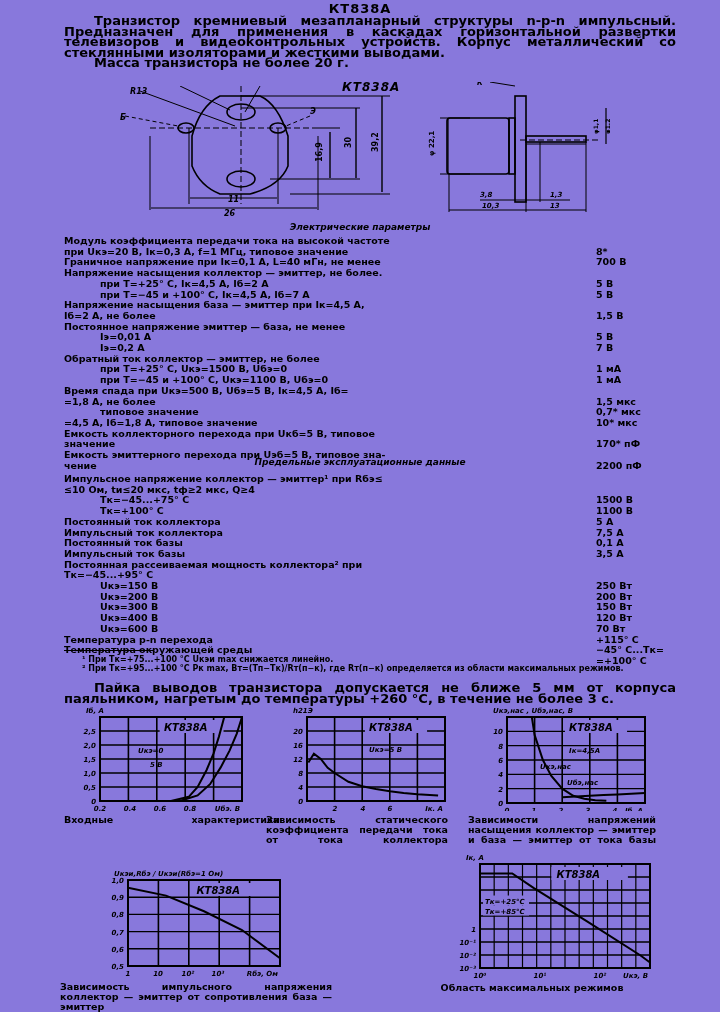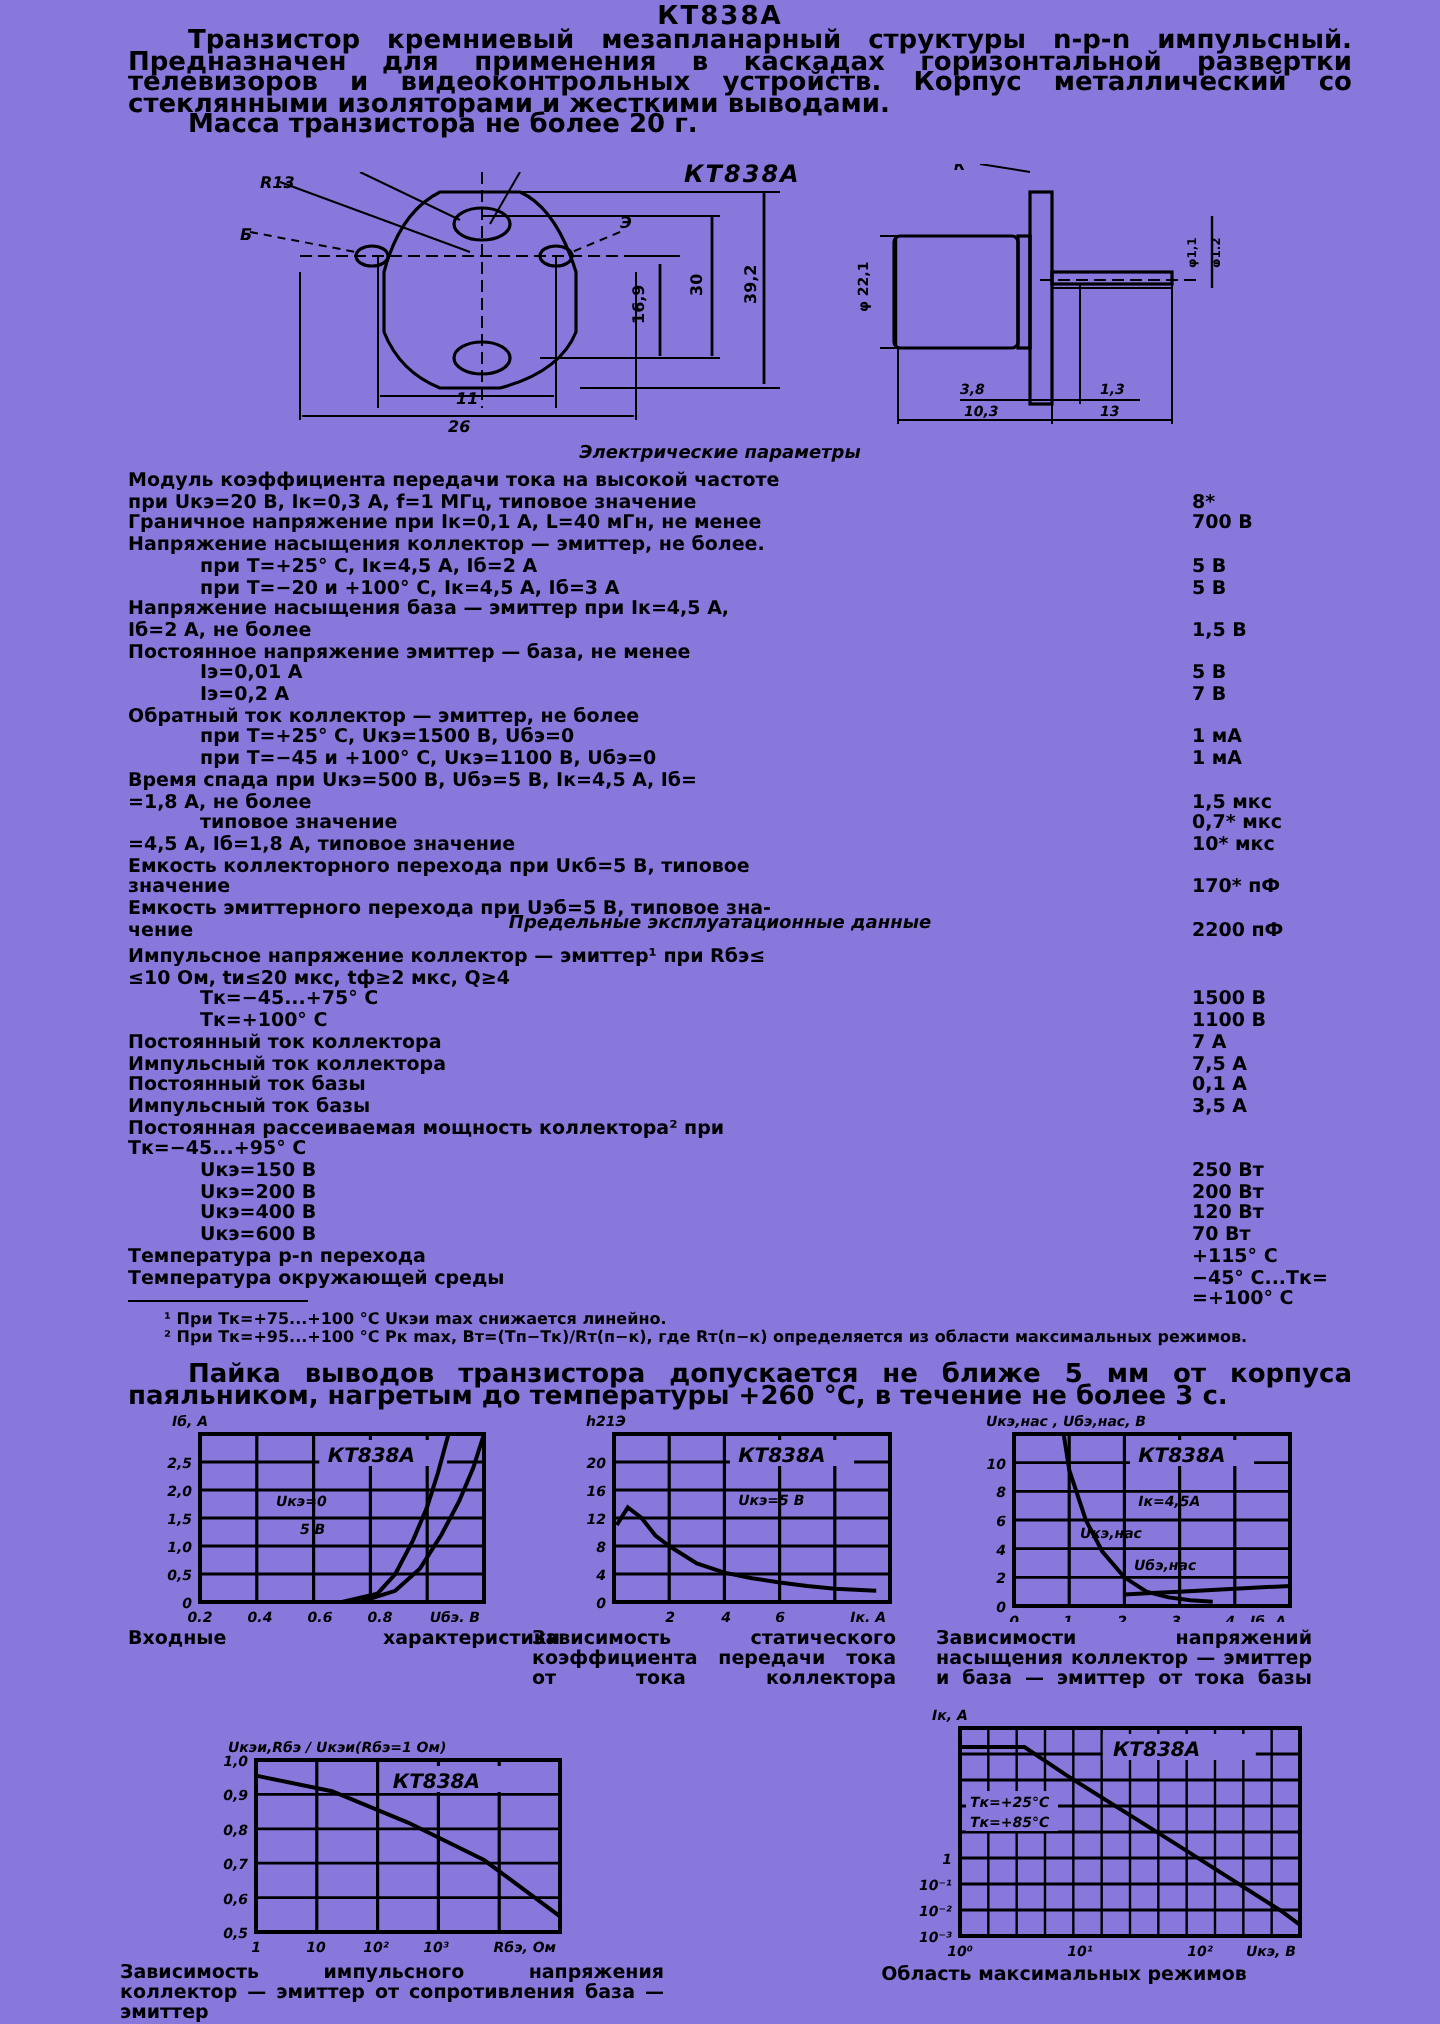--- a/index.html
+++ b/index.html
@@ -123,21 +123,21 @@
     </div>
     <div class="row">
       <span class="lbl">Напряжение насыщения коллектор — эмиттер, не более.</span>
       <span class="val"></span>
     </div>
     <div class="row sub">
       <span class="lbl">при T=+25° С, Iк=4,5 А, Iб=2 А</span>
       <span class="val">5 В</span>
     </div>
     <div class="row sub">
-      <span class="lbl">при T=−20 и +100° С, Iк=4,5 А, Iб=3 А</span>
+      <span class="lbl">при T=−45 и +100° С, Iк=4,5 А, Iб=7 А</span>
       <span class="val">5 В</span>
     </div>
     <div class="row">
       <span class="lbl">Напряжение насыщения база — эмиттер при Iк=4,5 А,</span>
       <span class="val"></span>
     </div>
     <div class="row">
       <span class="lbl">Iб=2 А, не более</span>
       <span class="val">1,5 В</span>
     </div>
@@ -212,21 +212,21 @@
     <div class="row sub">
       <span class="lbl">Tк=−45...+75° С</span>
       <span class="val">1500 В</span>
     </div>
     <div class="row sub">
       <span class="lbl">Tк=+100° С</span>
       <span class="val">1100 В</span>
     </div>
     <div class="row">
       <span class="lbl">Постоянный ток коллектора</span>
-      <span class="val">7 А</span>
+      <span class="val">5 А</span>
     </div>
     <div class="row">
       <span class="lbl">Импульсный ток коллектора</span>
       <span class="val">7,5 А</span>
     </div>
     <div class="row">
       <span class="lbl">Постоянный ток базы</span>
       <span class="val">0,1 А</span>
     </div>
     <div class="row">
@@ -241,20 +241,24 @@
       <span class="lbl">Tк=−45...+95° С</span>
       <span class="val"></span>
     </div>
     <div class="row sub">
       <span class="lbl">Uкэ=150 В</span>
       <span class="val">250 Вт</span>
     </div>
     <div class="row sub">
       <span class="lbl">Uкэ=200 В</span>
       <span class="val">200 Вт</span>
+    </div>
+    <div class="row sub">
+      <span class="lbl">Uкэ=300 В</span>
+      <span class="val">150 Вт</span>
     </div>
     <div class="row sub">
       <span class="lbl">Uкэ=400 В</span>
       <span class="val">120 Вт</span>
     </div>
     <div class="row sub">
       <span class="lbl">Uкэ=600 В</span>
       <span class="val">70 Вт</span>
     </div>
     <div class="row">

